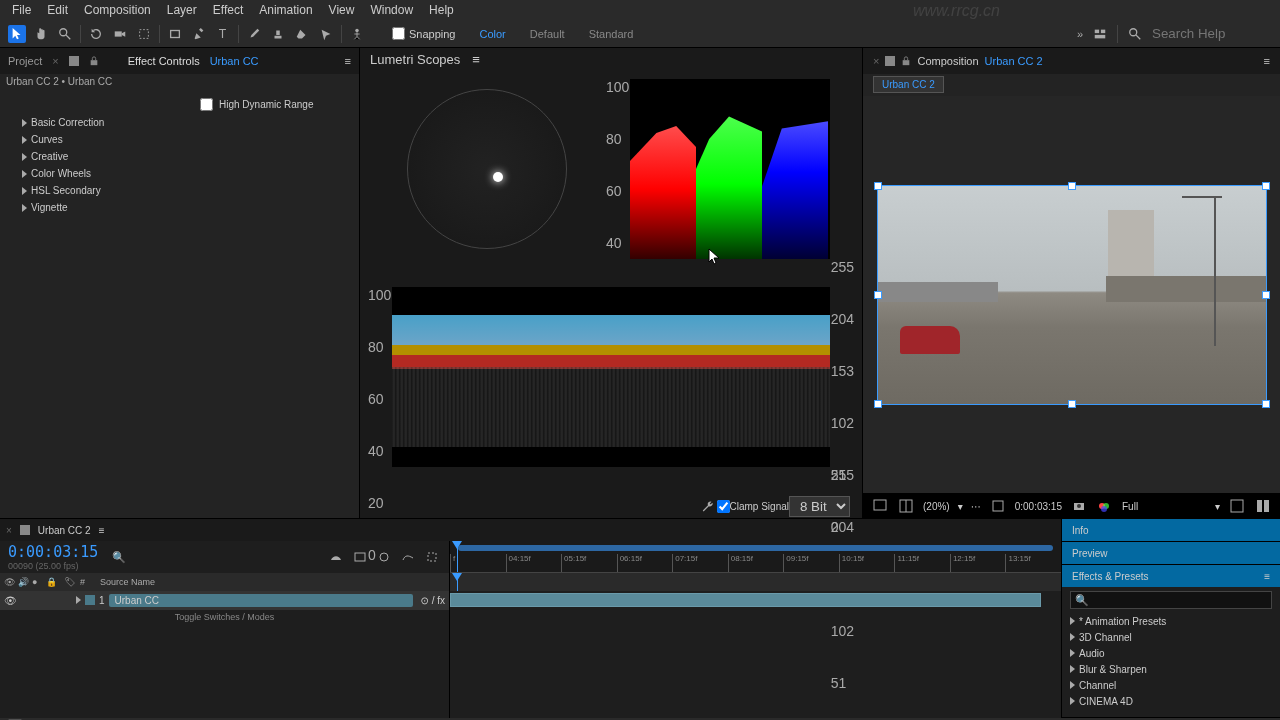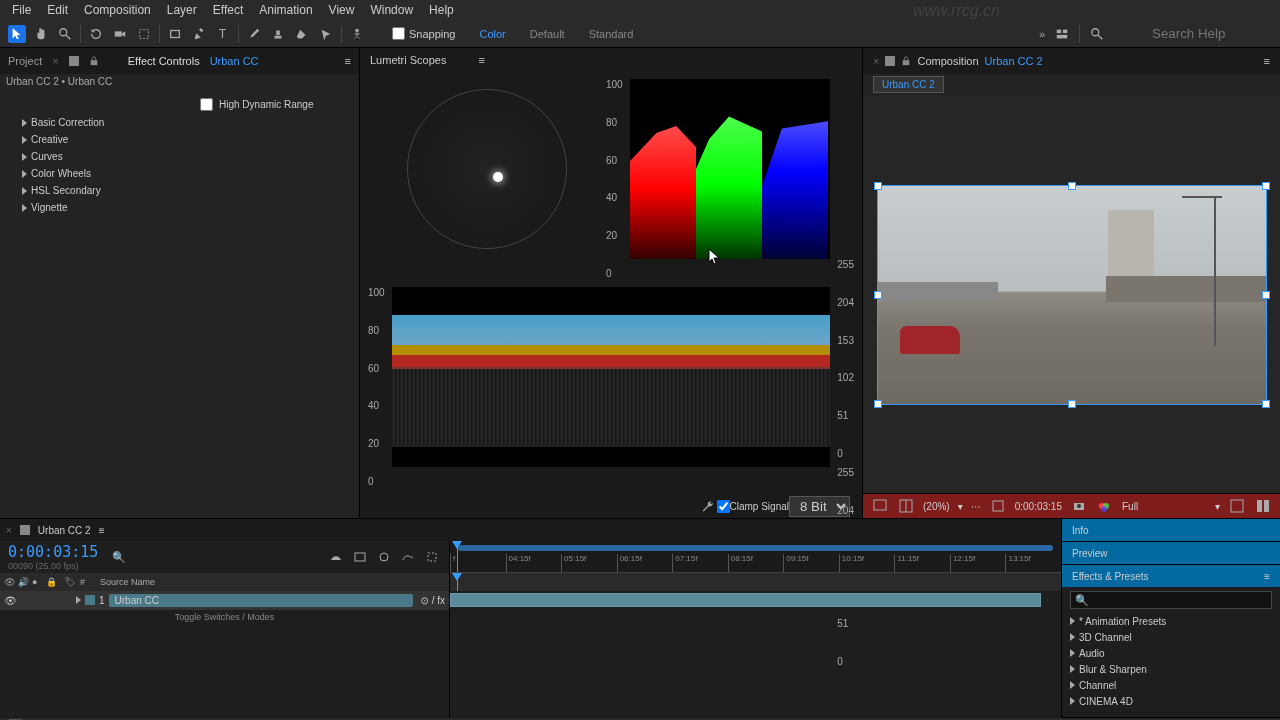--- a/index.html
+++ b/index.html
@@ -24,28 +24,28 @@
 .panel-sub { height: 20px; padding: 2px 6px; font-size: 10px; color: #aaa; }
 .effect-header { height: 20px; display: flex; align-items: center; padding: 0 4px; gap: 6px; background: #3a3a3a; font-size: 10px; }
 .fx-badge { font-weight: bold; }
 .effect-title { color: #eee; }
 .reset-link, .about-link { color: #3a9bff; cursor: pointer; }
 .reset-link { margin-left: auto; }
 .hdr-row { height: 20px; display: flex; align-items: center; padding-left: 200px; gap: 6px; font-size: 10px; }
 .effect-item { height: 17px; display: flex; align-items: center; padding-left: 22px; gap: 4px; font-size: 10px; color: #ccc; }
 .tri { width: 0; height: 0; border-top: 4px solid transparent; border-bottom: 4px solid transparent; border-left: 5px solid #aaa; }
 .center-panel { flex: 1; background: #1a1a1a; display: flex; flex-direction: column; }
-.scopes-header { height: 26px; display: flex; align-items: center; padding: 0 10px; font-size: 11px; color: #ccc; gap: 20px; }
+.scopes-header { height: 26px; display: flex; align-items: center; padding: 0 10px; font-size: 13px; color: #ccc; }
 .scopes-body { flex: 1; position: relative; padding: 8px 12px; }
 .scope-row1 { display: flex; height: 200px; gap: 8px; }
 .vectorscope { width: 230px; height: 190px; position: relative; }
 .vectorscope-circle { width: 160px; height: 160px; border: 1px solid #444; border-radius: 50%; margin: 10px auto; position: relative; background: radial-gradient(circle, #222 0%, #1a1a1a 70%); }
 .vs-dot { position: absolute; width: 10px; height: 10px; background: #fff; border-radius: 50%; top: 52%; left: 54%; box-shadow: 0 0 8px #fff; }
 .parade { flex: 1; position: relative; }
-.axis-left, .axis-right { position: absolute; height: 100%; display: flex; flex-direction: column; justify-content: space-between; font-size: 10px; color: #aaa; }
+.axis-left, .axis-right { position: absolute; height: 100%; display: flex; flex-direction: column; font-size: 14px; color: #aaa; gap: 36px; }
 .axis-left { left: -4px; }
 .axis-right { right: -4px; }
 .parade-canvas { margin: 0 20px; height: 180px; background: #000; position: relative; overflow: hidden; }
 .parade-r, .parade-g, .parade-b { position: absolute; bottom: 0; width: 33%; }
 .parade-r { left: 0; height: 140px; background: linear-gradient(to top, #300 0%, #f00 50%, #f55 100%); clip-path: polygon(0 100%, 0 30%, 10% 25%, 40% 10%, 70% 5%, 100% 20%, 100% 100%); }
 .parade-g { left: 33%; height: 150px; background: linear-gradient(to top, #030 0%, #0f0 50%, #5f5 100%); clip-path: polygon(0 100%, 0 40%, 20% 20%, 50% 5%, 100% 15%, 100% 100%); }
 .parade-b { left: 66%; height: 145px; background: linear-gradient(to top, #003 0%, #00f 60%, #55f 100%); clip-path: polygon(0 100%, 0 50%, 30% 10%, 100% 5%, 100% 100%); }
 .waveform { margin-top: 8px; position: relative; height: 200px; }
 .waveform-canvas { margin: 0 20px; height: 180px; background: #000; position: relative; overflow: hidden; }
 .wave-layer { position: absolute; left: 0; right: 0; }
@@ -63,21 +63,21 @@
 .viewer { flex: 1; position: relative; display: flex; align-items: center; justify-content: center; background: #262626; }
 .preview-frame { width: 390px; height: 220px; border: 1px solid #3a9bff; position: relative; background: linear-gradient(to bottom, #c8ced0 0%, #b8bec0 48%, #8e8a82 49%, #7a766e 65%, #6e6a62 100%); }
 .handle { width: 8px; height: 8px; background: #fff; border: 1px solid #3a9bff; position: absolute; }
 .h-tl { top: -4px; left: -4px; } .h-tr { top: -4px; right: -4px; } .h-bl { bottom: -4px; left: -4px; } .h-br { bottom: -4px; right: -4px; }
 .h-tm { top: -4px; left: 50%; margin-left: -4px; } .h-bm { bottom: -4px; left: 50%; margin-left: -4px; }
 .h-ml { left: -4px; top: 50%; margin-top: -4px; } .h-mr { right: -4px; top: 50%; margin-top: -4px; }
 .bldg { position: absolute; background: #b8b5af; }
 .preview-car { position: absolute; bottom: 50px; left: 22px; width: 60px; height: 28px; background: #a0252a; border-radius: 6px 10px 2px 2px; }
 .preview-pole { position: absolute; right: 50px; top: 10px; width: 2px; height: 150px; background: #555; }
 .preview-lamp { position: absolute; right: 44px; top: 10px; width: 40px; height: 2px; background: #555; }
-.viewer-footer { height: 22px; display: flex; align-items: center; gap: 8px; padding: 12px 8px; background: #7f1d1d; font-size: 10px; border-top: 1px solid #000; }
+.viewer-footer { height: 22px; display: flex; align-items: center; gap: 8px; padding: 12px 8px; background: #000000; font-size: 10px; border-top: 1px solid #000; }
 .timeline-area { height: 200px; display: flex; background: #1e1e1e; border-top: 1px solid #000; }
 .timeline-left { width: 1062px; display: flex; flex-direction: column; border-right: 1px solid #000; }
 .tl-tabs { height: 22px; display: flex; align-items: center; padding: 0 6px; gap: 8px; background: #1a1a1a; font-size: 10px; }
 .tl-content { display: flex; flex: 1; }
 .tl-controls { width: 450px; border-right: 1px solid #000; }
 .tl-time-row { height: 32px; display: flex; align-items: center; padding: 0 8px; gap: 6px; }
 .timecode { color: #3a9bff; font-size: 15px; font-family: monospace; }
 .fps-label { color: #666; font-size: 9px; }
 .tl-icons { margin-left: auto; display: flex; gap: 6px; }
 .tl-header-row { height: 18px; background: #2a2a2a; display: flex; align-items: center; padding: 0 4px; font-size: 9px; color: #aaa; }
@@ -213,21 +213,21 @@
           <rect x="2" y="9" width="12" height="4" class="icon-svg"></rect>
         </svg>
       </span>
     <span class="sep"></span>
     <span class="tool-icon">
         <svg viewBox="0 0 16 16">
           <circle cx="6" cy="6" r="4" fill="none" stroke="#aaa" stroke-width="1.5"></circle>
           <line x1="9" y1="9" x2="14" y2="14" stroke="#aaa" stroke-width="1.5"></line>
         </svg>
       </span>
-    <input type="text" style="background: transparent; border: none; color: #bef264; width: 120px; outline: none; margin-left: 38px;" placeholder="Search Help">
+    <input type="text" style="background: transparent; border: none; color: #bef264; width: 120px; outline: none;" placeholder="Search Help">
   </div>
 </div>
 
 <div class="main-area">
   <div class="left-panel">
     <div class="panel-tabs">
       <span class="tab">Project</span>
       <span style="color:#666">×</span>
       <span style="width:10px;height:10px;background:#888;display:inline-block"></span>
       <span class="tool-icon" style="width:10px">
@@ -245,25 +245,25 @@
       <input type="checkbox" style="">
       <span>High Dynamic Range</span>
     </div>
     <div id="effect-sections">
         <div class="effect-item">
           <span class="tri"></span>
           <span>Basic Correction</span>
         </div>
         <div class="effect-item">
           <span class="tri"></span>
+          <span>Curves</span>
+        </div>
+        <div class="effect-item">
+          <span class="tri"></span>
           <span>Creative</span>
-        </div>
-        <div class="effect-item">
-          <span class="tri"></span>
-          <span>Curves</span>
         </div>
         <div class="effect-item">
           <span class="tri"></span>
           <span>Color Wheels</span>
         </div>
         <div class="effect-item">
           <span class="tri"></span>
           <span>HSL Secondary</span>
         </div>
         <div class="effect-item">

